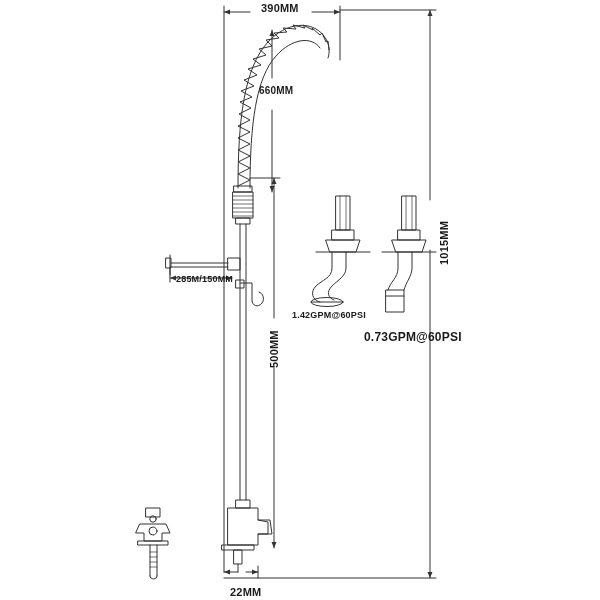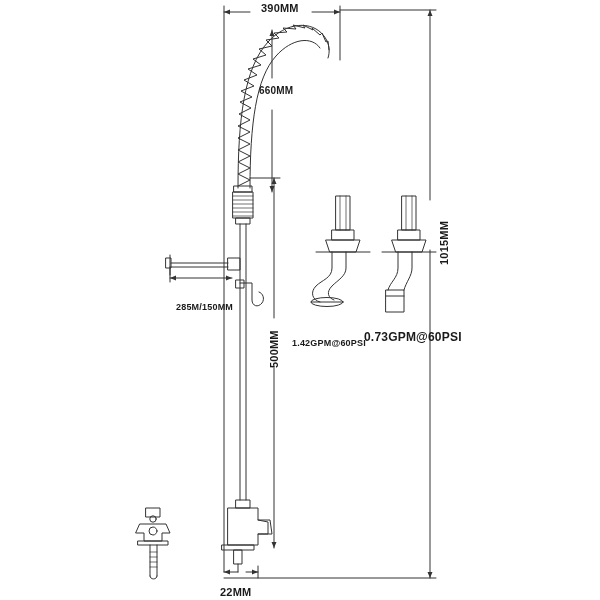--- a/index.html
+++ b/index.html
@@ -19,21 +19,21 @@
     color:#1a1a1a;
     white-space:nowrap;
     letter-spacing:0.2px;
   }
   .lbl.vert{
     transform-origin:left top;
     transform:rotate(-90deg);
   }
   .s11{font-size:11px;}
   .s10{font-size:10px;margin-left:8px;}
-  .s9{font-size:9px;margin-top:28px;}
+  .s9{font-size:9px;}
   .s8{font-size:12px;}
 </style>
 </head>
 <body>
 
 <div id="stage">
 
   <svg width="600" height="600" viewBox="0 0 600 600">
     <g stroke="#333333" fill="none" stroke-width="1" stroke-linecap="round" stroke-linejoin="round">
 
@@ -158,19 +158,19 @@
   <div class="lbl s11" style="left:261px;top:2px;">390MM</div>
 
   <div class="lbl s11 vert" style="left:438px;top:265px;">1015MM</div>
 
   <div class="lbl s10" style="left:251px;top:85px;">660MM</div>
 
   <div class="lbl s11 vert" style="left:268px;top:368px;">500MM</div>
 
   <div class="lbl s9" style="left:176px;top:274px;">285M/150MM</div>
 
-  <div class="lbl s11" style="left:220px;top:586px;">22MM</div>
+  <div class="lbl s11" style="left:230px;top:586px;">22MM</div>
 
   <div class="lbl s9" style="left:292px;top:310px;">1.42GPM@60PSI</div>
 
   <div class="lbl s8" style="left:364px;top:330px;">0.73GPM@60PSI</div>
 
 </div>
 
 </body></html>

